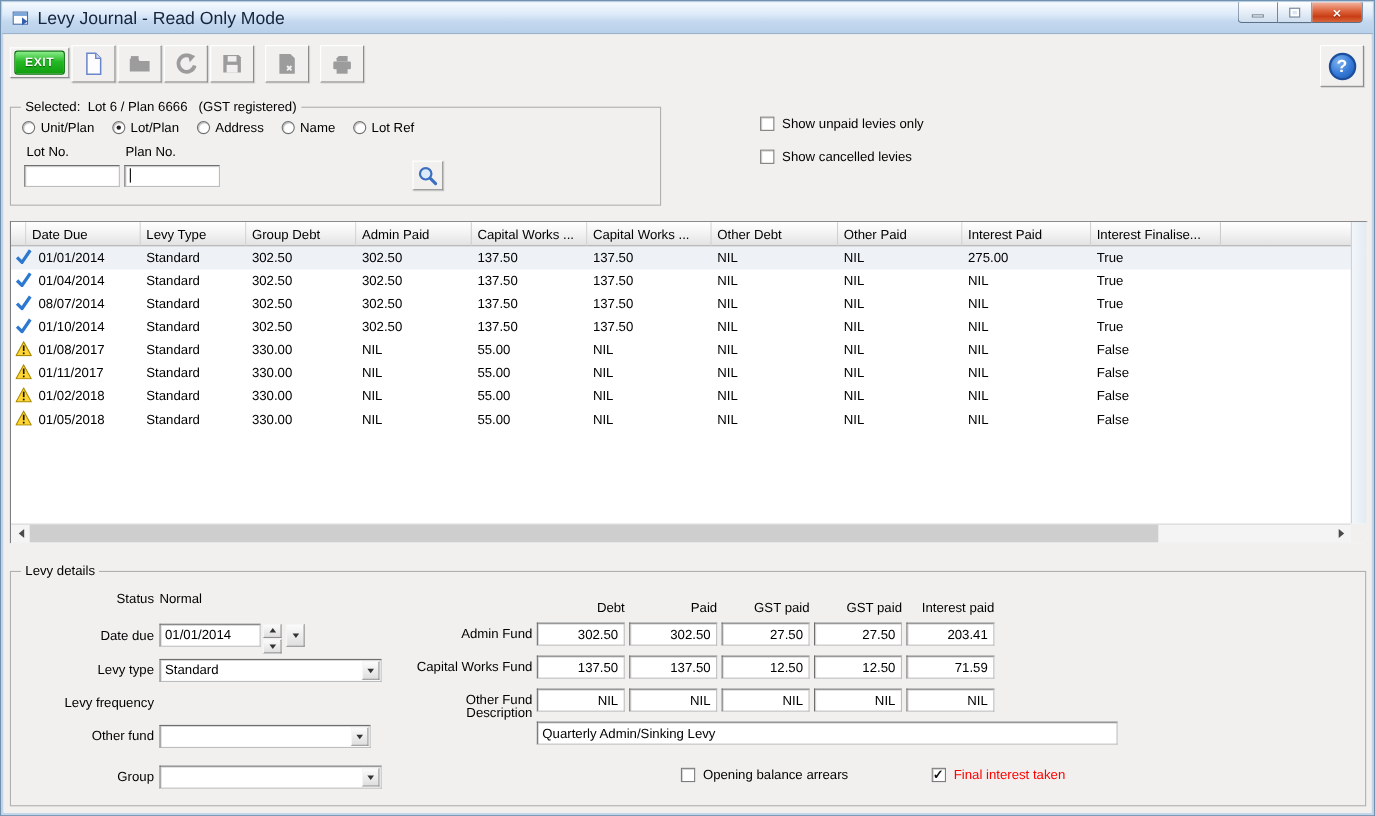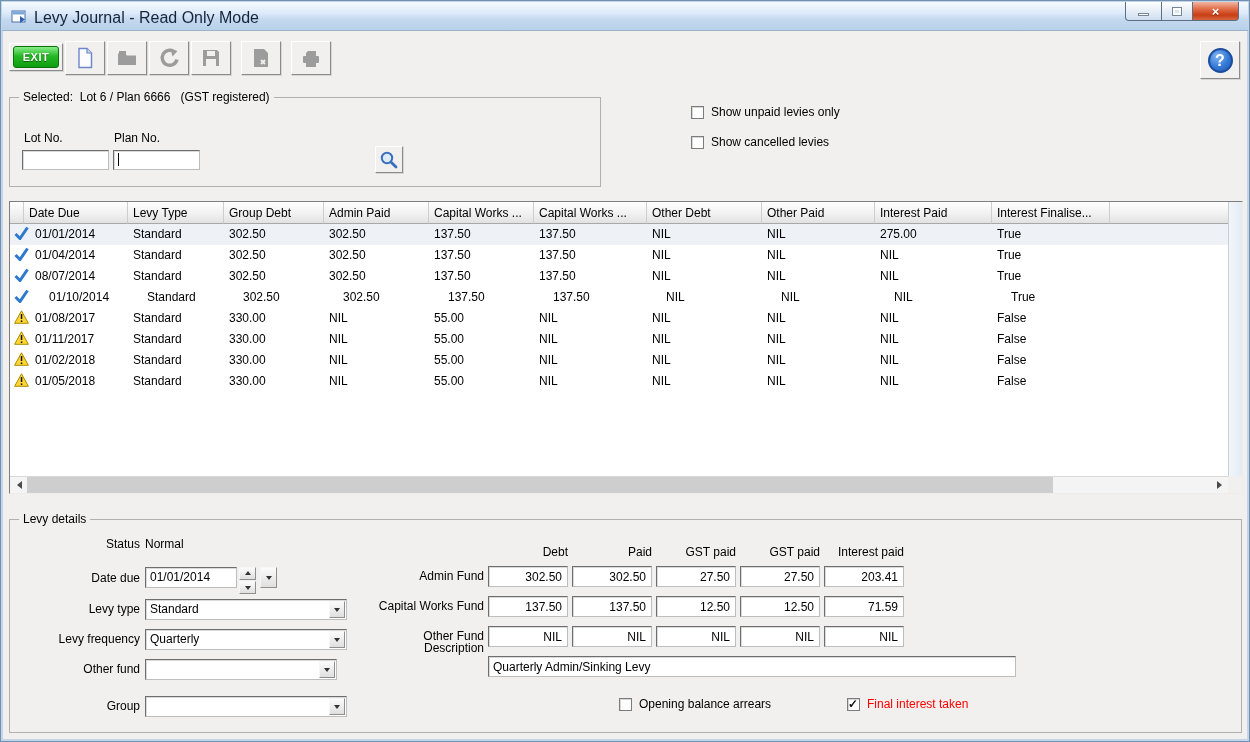--- a/index.html
+++ b/index.html
@@ -170,20 +170,42 @@
           </svg>
         </span>
       </div>
     </div>
   <div class="help-btn raised">
     <span class="help-circle">?</span>
   </div>
 
   <div class="groupbox gb-selected">
     <span class="legend">Selected:  Lot 6 / Plan 6666   (GST registered)</span>
+    <div class="radio-row">
+        <div class="radio-item">
+          <span class="radio"></span>
+          <span>Unit/Plan</span>
+        </div>
+        <div class="radio-item">
+          <span class="radio on"></span>
+          <span>Lot/Plan</span>
+        </div>
+        <div class="radio-item">
+          <span class="radio"></span>
+          <span>Address</span>
+        </div>
+        <div class="radio-item">
+          <span class="radio"></span>
+          <span>Name</span>
+        </div>
+        <div class="radio-item">
+          <span class="radio"></span>
+          <span>Lot Ref</span>
+        </div>
+      </div>
     <span class="field-label" style="left:14px;top:33px">Lot No.</span>
     <span class="field-label" style="left:104px;top:33px">Plan No.</span>
     <div class="inp" style="left:12px;top:52px;width:87px;height:20px"><span></span></div>
     <div class="inp" style="left:103px;top:52px;width:87px;height:20px"><span class="caret"></span><span></span></div>
     <div class="search-btn raised">
       <span class="icon">
         <svg width="20" height="20" viewBox="0 0 20 20">
             <circle cx="8" cy="8" r="5.2" fill="#dcebfa" stroke="#3a6ec0" stroke-width="2"></circle>
             <line x1="12.2" y1="12.2" x2="17" y2="17" stroke="#3a6ec0" stroke-width="2.8" stroke-linecap="round"></line>
           </svg>
@@ -266,21 +288,21 @@
           <span class="cell" style="width: 113px;">NIL</span>
           <span class="cell" style="width: 117px;">NIL</span>
           <span class="cell" style="width: 118px;">True</span>
         </div>
         <div class="trow">
           <span class="cell icell" style="width: 20px;"><span class="icon">
               <svg width="15" height="14" viewBox="0 0 15 14">
                 <path d="M1.5 8 L6 12.5 L13.5 1.5" fill="none" stroke="#2e79d0" stroke-width="3"></path>
               </svg>
             </span></span>
-          <span class="cell" style="width: 98px; margin-left: 14px;">01/10/2014</span>
+          <span class="cell" style="width: 98px;">01/10/2014</span>
           <span class="cell" style="width: 96px;">Standard</span>
           <span class="cell" style="width: 100px;">302.50</span>
           <span class="cell" style="width: 105px;">302.50</span>
           <span class="cell" style="width: 105px;">137.50</span>
           <span class="cell" style="width: 113px;">137.50</span>
           <span class="cell" style="width: 115px;">NIL</span>
           <span class="cell" style="width: 113px;">NIL</span>
           <span class="cell" style="width: 117px;">NIL</span>
           <span class="cell" style="width: 118px;">True</span>
         </div>
@@ -396,26 +418,20 @@
 
     <span class="rlabel" style="top:82px">Levy type</span>
     <div class="combo" style="left:135px;top:79px;width:202px">
       <span class="combo-val">Standard</span>
       <span class="btn3d">
           <span class="tri-down"></span>
         </span>
     </div>
 
     <span class="rlabel" style="top:112px">Levy frequency</span>
-    <div class="combo" style="left:135px;top:109px;width:202px">
-      <span class="combo-val">Quarterly</span>
-      <span class="btn3d">
-          <span class="tri-down"></span>
-        </span>
-    </div>
 
     <span class="rlabel" style="top:142px">Other fund</span>
     <div class="combo" style="left:135px;top:139px;width:192px">
       <span class="combo-val"></span>
       <span class="btn3d">
           <span class="tri-down"></span>
         </span>
     </div>
 
     <span class="rlabel" style="top:179px">Group</span>

